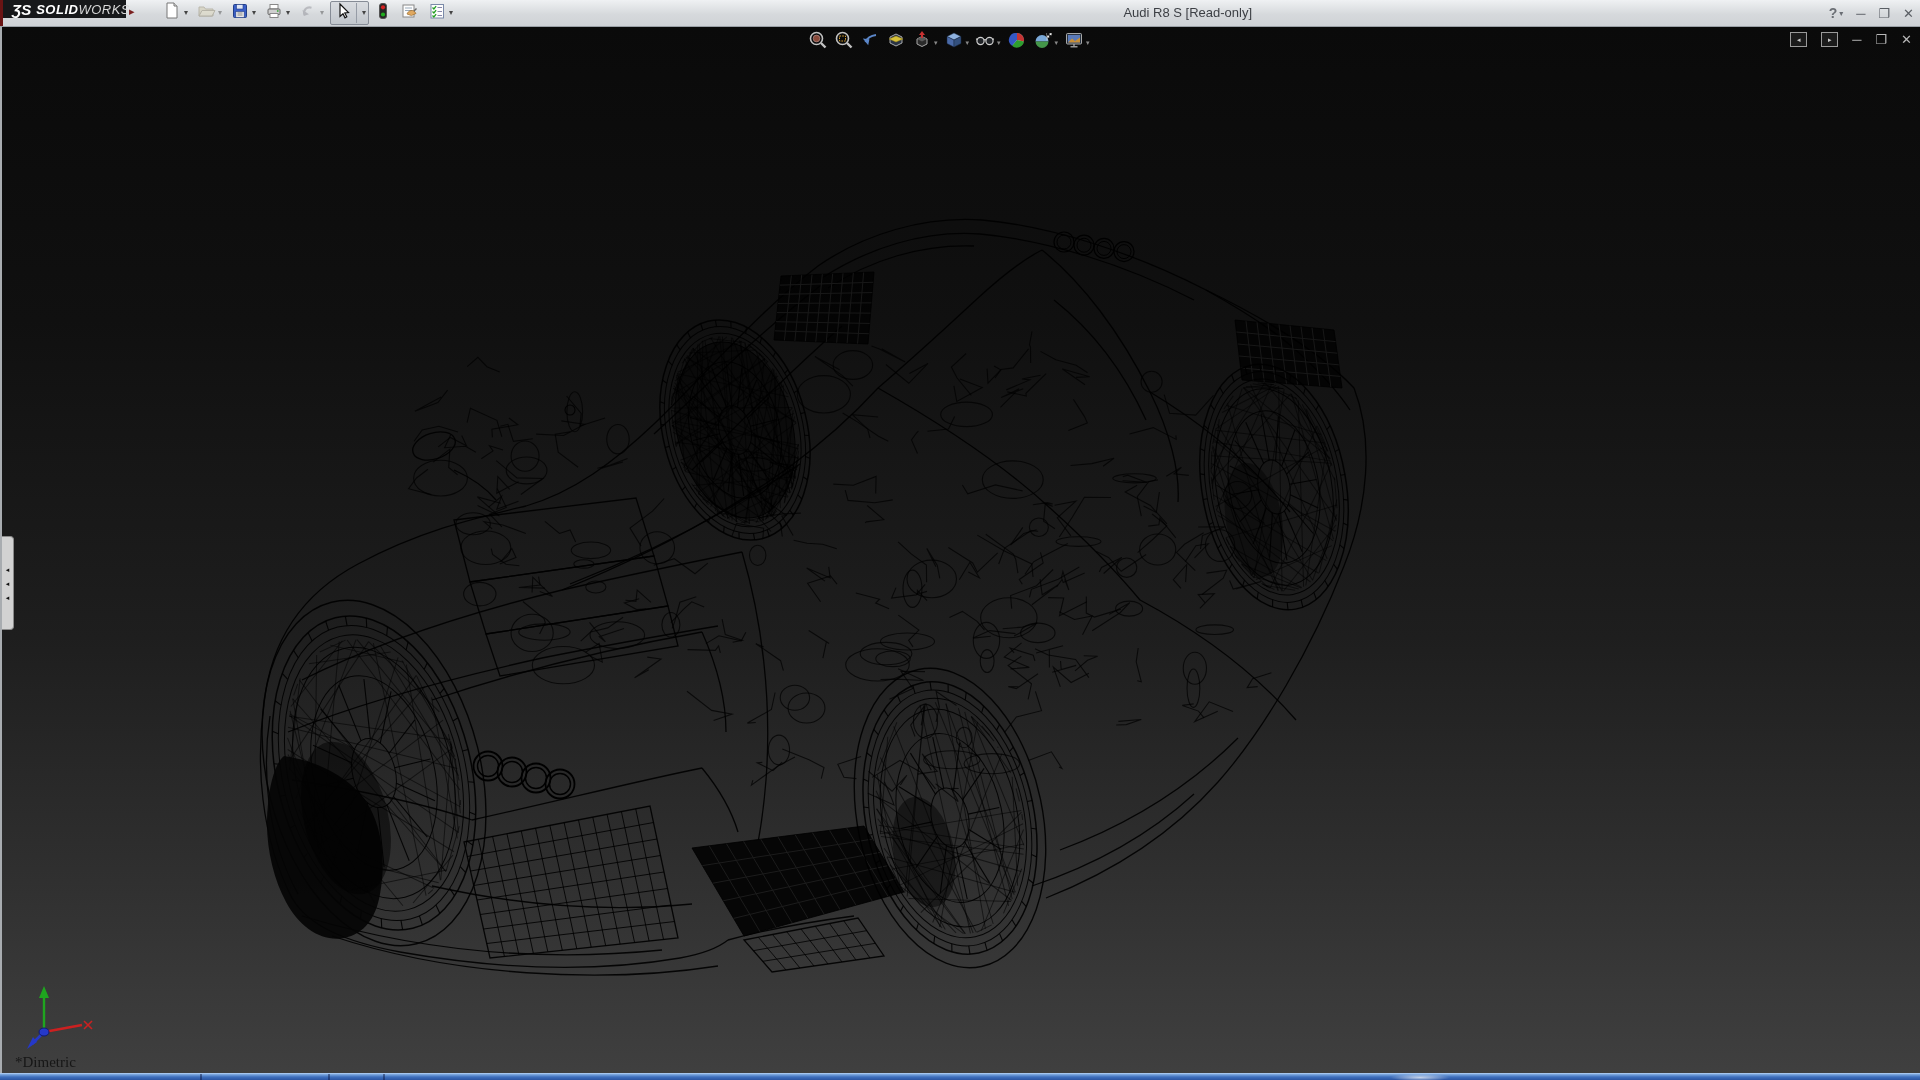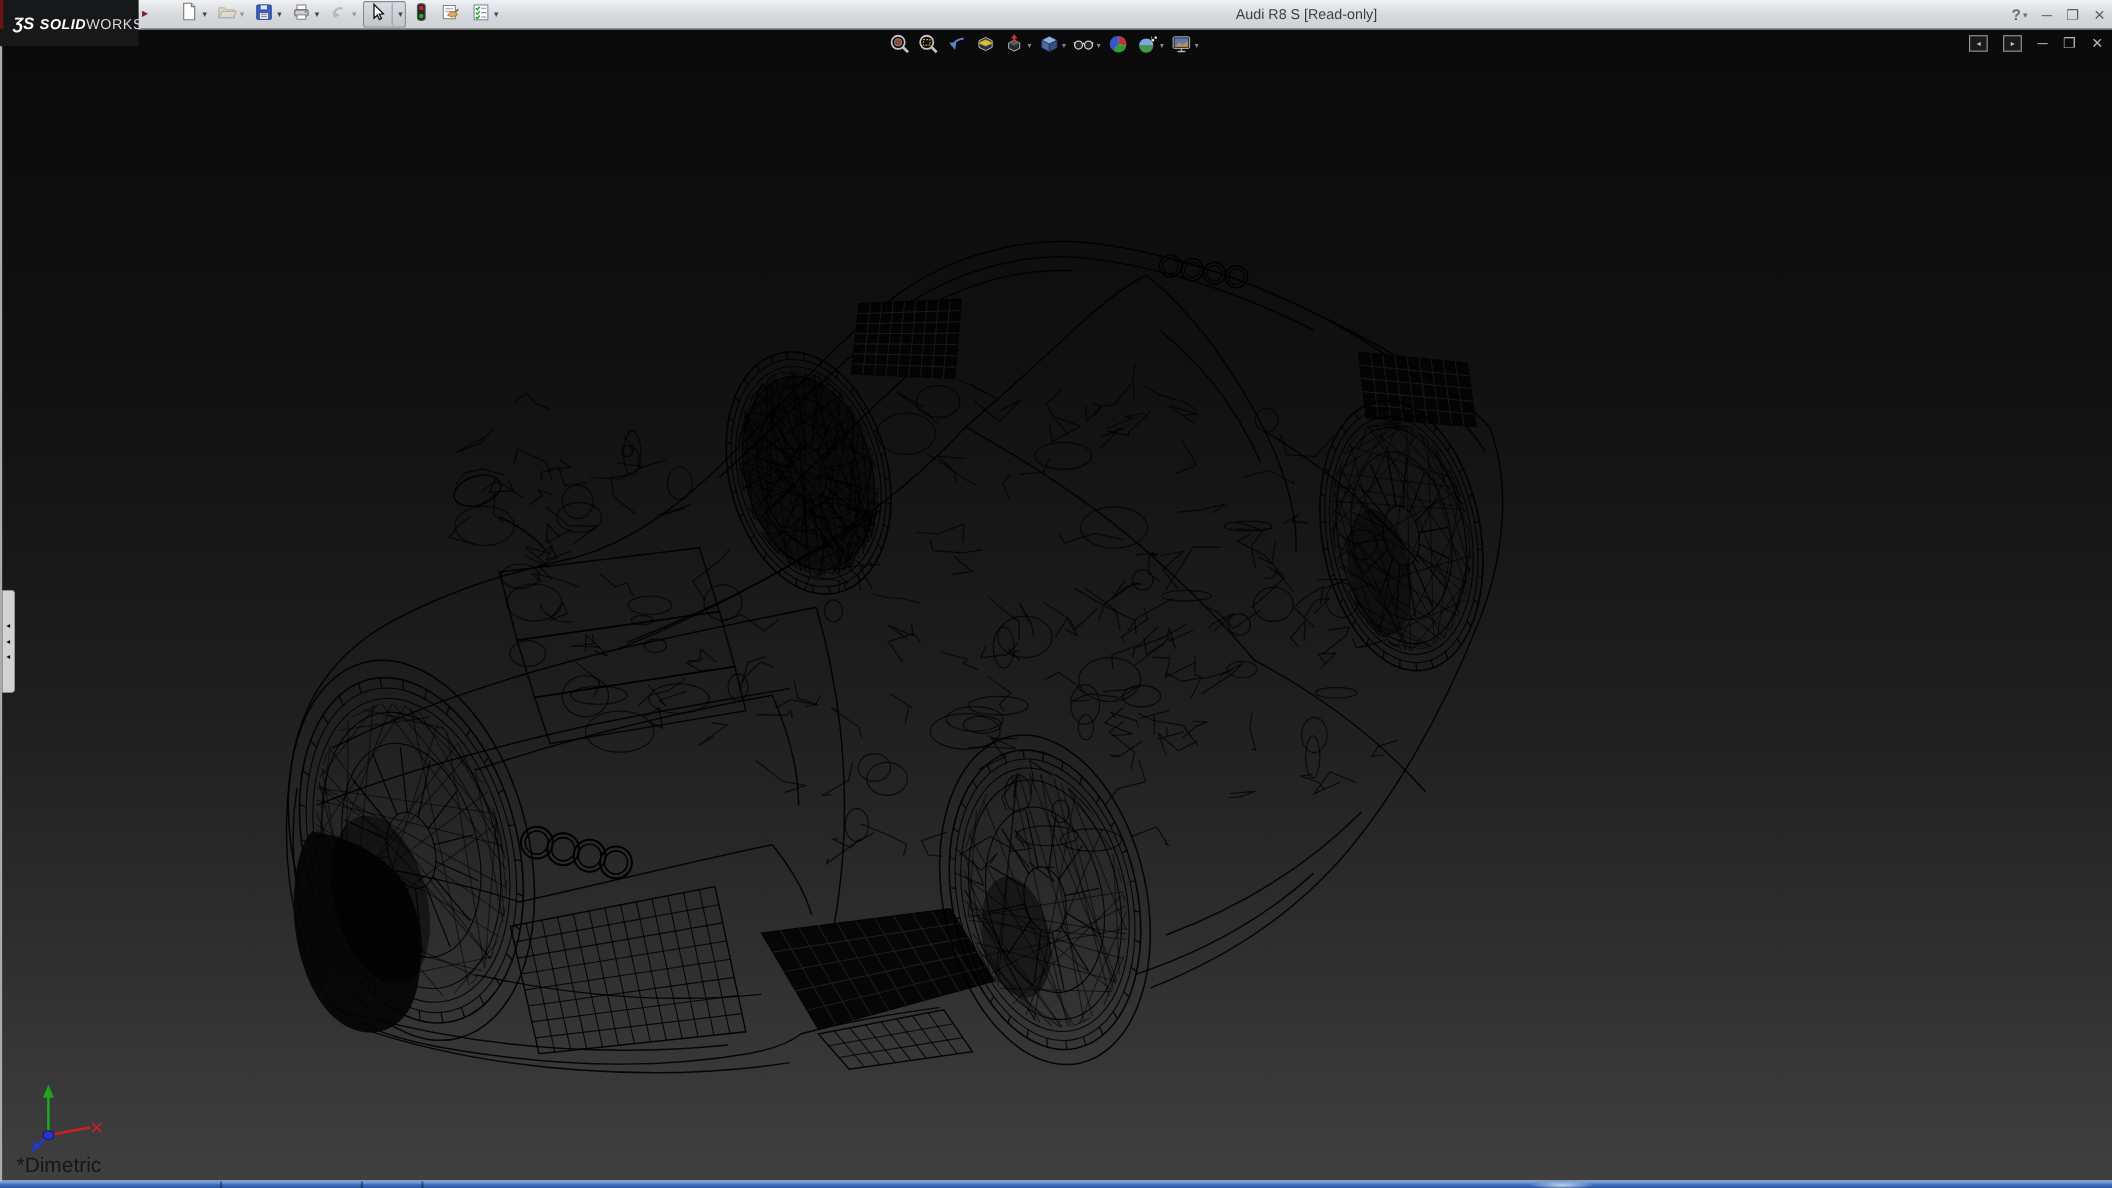--- a/index.html
+++ b/index.html
@@ -3,26 +3,26 @@
 <meta charset="utf-8">
 <style>
   html,body{margin:0;padding:0;}
   body{width:1920px;height:1080px;overflow:hidden;position:relative;
        font-family:"Liberation Sans",sans-serif;background:#000;}
 
   
   .titlebar{position:absolute;top:0;left:0;width:1920px;height:26px;
     background:linear-gradient(#eff1f3,#d6d9dc 55%,#cfd2d6);
     border-bottom:1px solid #9aa0a6;z-index:50;}
-  .logo{position:absolute;left:0;top:0;width:126px;height:42px;background:#17181a;
+  .logo{position:absolute;left:0;top:0;width:126px;height:18px;background:#17181a;
     color:#fff;display:flex;align-items:center;padding-left:12px;box-sizing:border-box;}
   .logo-red{position:absolute;left:0;top:0;width:3px;height:26px;background:#6a1414;}
   .logo-mark{font-style:italic;font-weight:bold;font-size:15px;margin-right:5px;}
   .logo-bold{font-weight:bold;font-style:italic;font-size:13px;letter-spacing:.5px;}
-  .logo-light{font-size:13px;letter-spacing:.5px;color:#d8d8d8;}
+  .logo-light{font-style:italic;font-size:13px;letter-spacing:.5px;color:#d8d8d8;}
   .expand-arrow{position:absolute;left:129px;top:5px;font-size:11px;color:#7a2020;cursor:pointer;}
 
   .main-toolbar{position:absolute;left:160px;top:1px;height:24px;display:flex;align-items:center;gap:4px;}
   .tbtn{display:flex;align-items:center;height:22px;padding:0 2px;border-radius:2px;}
   .tbtn .caret{font-size:8px;color:#444;margin-left:2px;line-height:1;}
   .tbtn.disabled{opacity:.45;}
   .tbtn.pressed{background:linear-gradient(#dadde1,#c1c6cc);border:1px solid #868c96;}
   .tbtn.pressed .caret-cell{border-left:1px solid #969ca6;margin-left:3px;padding-left:3px;height:20px;display:flex;align-items:center;}
 
   .win-title{position:absolute;left:1042px;top:0;width:210px;height:26px;line-height:26px;
@@ -46,21 +46,21 @@
   .doc-controls{position:absolute;right:8px;top:6px;display:flex;align-items:center;gap:14px;z-index:5;}
   .pane-btn{width:15px;height:13px;border:1px solid #9a9a9a;background:#1b1b1b;color:#c8c8c8;
     font-size:7px;display:flex;align-items:center;justify-content:center;cursor:pointer;}
   .doc-glyph{font-size:13px;color:#b8b8b8;line-height:1;cursor:pointer;}
 
   .splitter{position:absolute;left:0;top:510px;width:11px;height:92px;background:#d2d2d2;
     border:1px solid #8a8a8a;border-left:none;border-radius:0 4px 4px 0;z-index:6;
     display:flex;flex-direction:column;align-items:center;justify-content:center;gap:7px;cursor:pointer;}
   .splitter span{font-size:7px;color:#111;line-height:1;}
 
-  .view-label{position:absolute;left:13px;bottom:9px;font-size:19px;color:#161616;z-index:4;}
+  .view-label{position:absolute;left:13px;bottom:9px;font-size:15px;color:#161616;z-index:4;font-family:Liberation Serif, serif;}
 
   .triad{position:absolute;left:22px;top:956px;z-index:4;}
 
   
   .taskbar{position:absolute;left:0;bottom:0;width:1920px;height:7px;z-index:60;
     background:linear-gradient(#86b0e4,#3e6fbc 50%,#2b55a2);border-top:1px solid #a6c6ee;box-sizing:border-box;}
   .taskbar .sep{position:absolute;top:0;width:2px;height:7px;background:rgba(10,20,60,.45);}
   .taskbar .glow{position:absolute;top:0;left:1390px;width:60px;height:7px;
     background:radial-gradient(closest-side,rgba(255,255,255,.7),rgba(255,255,255,0));}
 </style>

